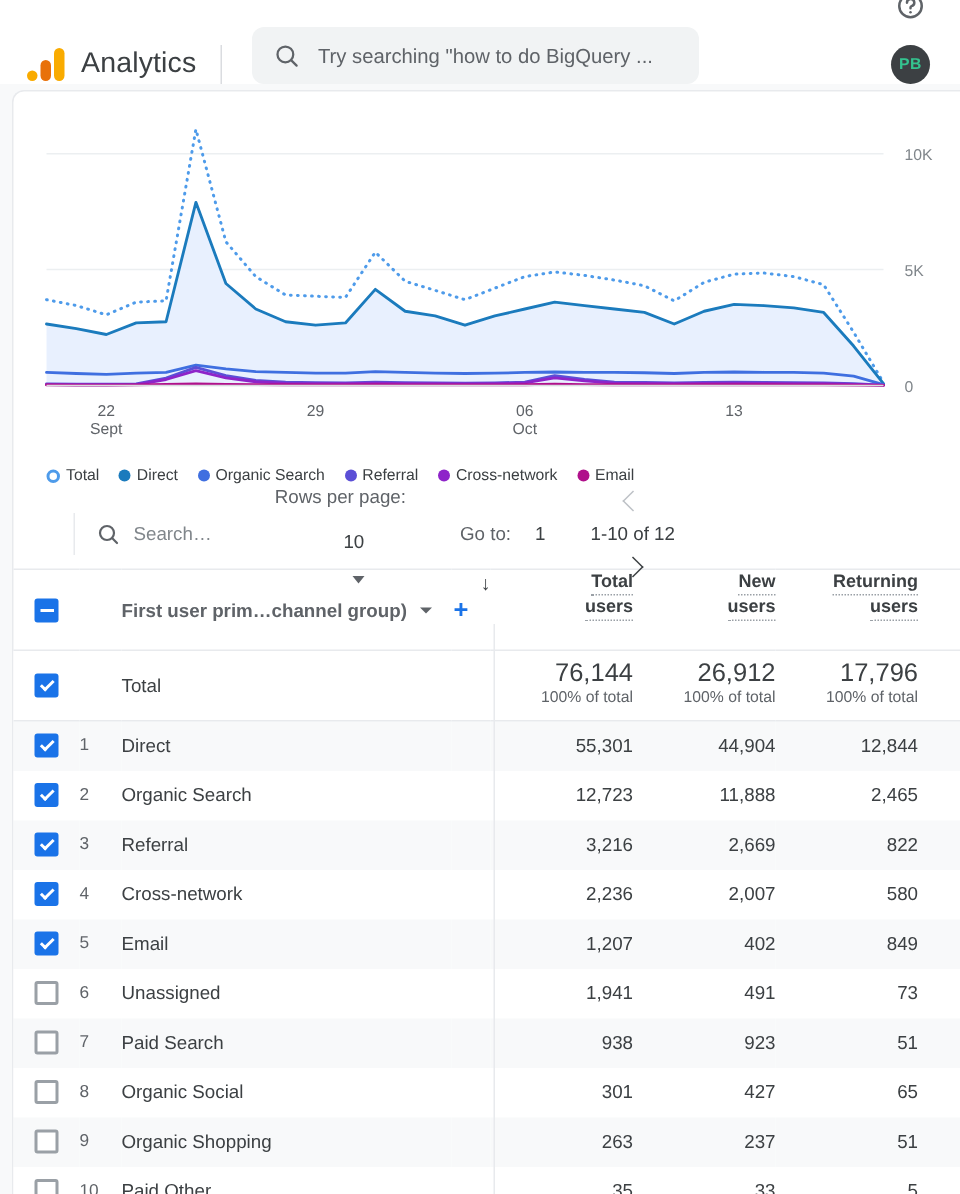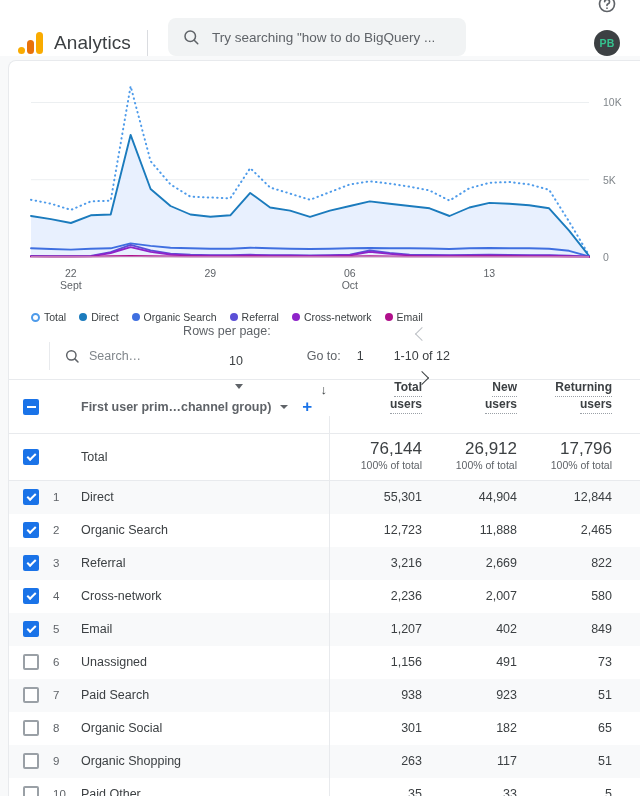--- a/index.html
+++ b/index.html
@@ -404,21 +404,21 @@
             <td class="cell-m">849</td>
             <td></td>
           </tr>
           <tr class="drow even">
             <td>
               <span class="cbx off"></span>
             </td>
             <td class="cell-idx">6</td>
             <td class="cell-dim">Unassigned</td>
             <td></td>
-            <td class="cell-m">1,156</td>
+            <td class="cell-m">1,941</td>
             <td class="cell-m">491</td>
             <td class="cell-m">73</td>
             <td></td>
           </tr>
           <tr class="drow odd">
             <td>
               <span class="cbx off"></span>
             </td>
             <td class="cell-idx">7</td>
             <td class="cell-dim">Paid Search</td>
@@ -429,33 +429,33 @@
             <td></td>
           </tr>
           <tr class="drow even">
             <td>
               <span class="cbx off"></span>
             </td>
             <td class="cell-idx">8</td>
             <td class="cell-dim">Organic Social</td>
             <td></td>
             <td class="cell-m">301</td>
-            <td class="cell-m">182</td>
+            <td class="cell-m">427</td>
             <td class="cell-m">65</td>
             <td></td>
           </tr>
           <tr class="drow odd">
             <td>
               <span class="cbx off"></span>
             </td>
             <td class="cell-idx">9</td>
             <td class="cell-dim">Organic Shopping</td>
             <td></td>
             <td class="cell-m">263</td>
-            <td class="cell-m">117</td>
+            <td class="cell-m">237</td>
             <td class="cell-m">51</td>
             <td></td>
           </tr>
           <tr class="drow even">
             <td>
               <span class="cbx off"></span>
             </td>
             <td class="cell-idx">10</td>
             <td class="cell-dim">Paid Other</td>
             <td></td>

